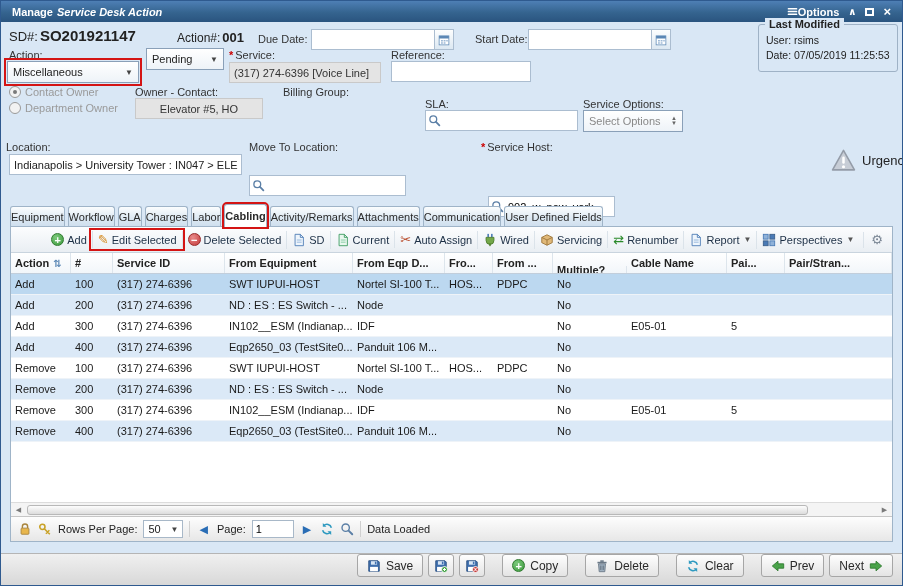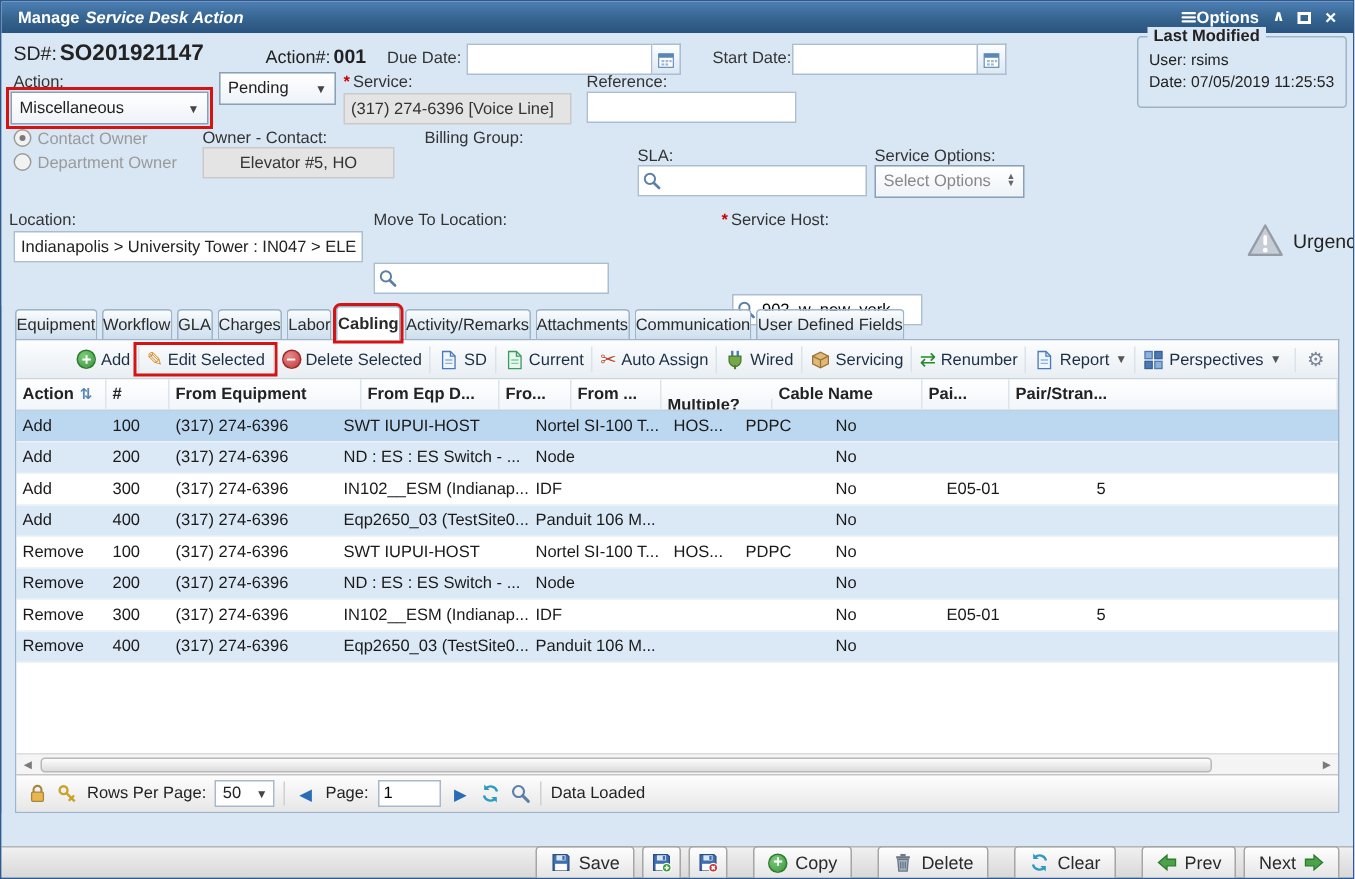--- a/index.html
+++ b/index.html
@@ -77,21 +77,21 @@
 .hs-thumb{width:92%;height:10px;background:linear-gradient(#fdfdfd,#dcdcdc);border:1px solid #b8b8b8;border-radius:3px}
 .pager{flex:none;height:25px;background:linear-gradient(#fdfdfd,#e7e7e7);border-top:1px solid #c6c6c6;display:flex;align-items:center;gap:6px;padding:0 7px}
 .pg-lbl{color:#222}
 .mini-select{height:18px;min-width:40px;border:1px solid #a8b8c8;background:#fff;display:inline-flex;align-items:center;justify-content:space-between;padding:0 4px;gap:4px}
 .dd-arrow{font-size:8px;color:#444}
 .pg-arrow{color:#2a6db5;font-size:11px;padding:0 3px;cursor:default}
 .pg-input{width:42px;height:18px;border:1px solid #a8b8c8;font:11px "Liberation Sans",sans-serif;padding:0 3px}
 .pg-sep{width:1px;height:16px;background:#d0d0d0}
 
 .gapfill{flex:1;background:#d9e7f5}
-.footer{flex:none;height:21px;background:linear-gradient(#f0f0f0,#d8d8d8);border-top:1px solid #b5b5b5;display:flex;align-items:center;justify-content:flex-end;gap:5px;padding:0 9px}
+.footer{flex:none;height:32px;background:linear-gradient(#f0f0f0,#d8d8d8);border-top:1px solid #b5b5b5;display:flex;justify-content:flex-end;gap:5px;padding:0 9px}
 .fbtn{height:23px;display:inline-flex;align-items:center;gap:5px;padding:0 9px;font:12px "Liberation Sans",sans-serif;color:#2a2a2a;background:linear-gradient(#fefefe,#e4e4e4);border:1px solid #a6a6a6;border-radius:3px;cursor:default}
 .fbtn.ico-only{padding:0 5px}
 .fbtn.gap{margin-left:12px}
 </style>
 </head>
 <body>
 
 <svg width="0" height="0" style="position:absolute">
 <defs>
 <symbol id="i-menu" viewBox="0 0 16 16">
@@ -401,20 +401,23 @@
       <span class="gearbtn uni">⚙</span>
     </div>
     <div class="gridhdr">
         <div class="gh" style="width: 60px;">
           <span>Action</span>
           <span class="sort">⇅</span>
         </div>
         <div class="gh" style="width: 42px;">
           <span>#</span>
         </div>
+        <div class="gh" style="width: 112px;">
+          <span>Service ID</span>
+        </div>
         <div class="gh" style="width: 128px;">
           <span>From Equipment</span>
         </div>
         <div class="gh" style="width: 92px;">
           <span>From Eqp D...</span>
         </div>
         <div class="gh" style="width: 48px;">
           <span>Fro...</span>
         </div>
         <div class="gh" style="width: 60px;">

